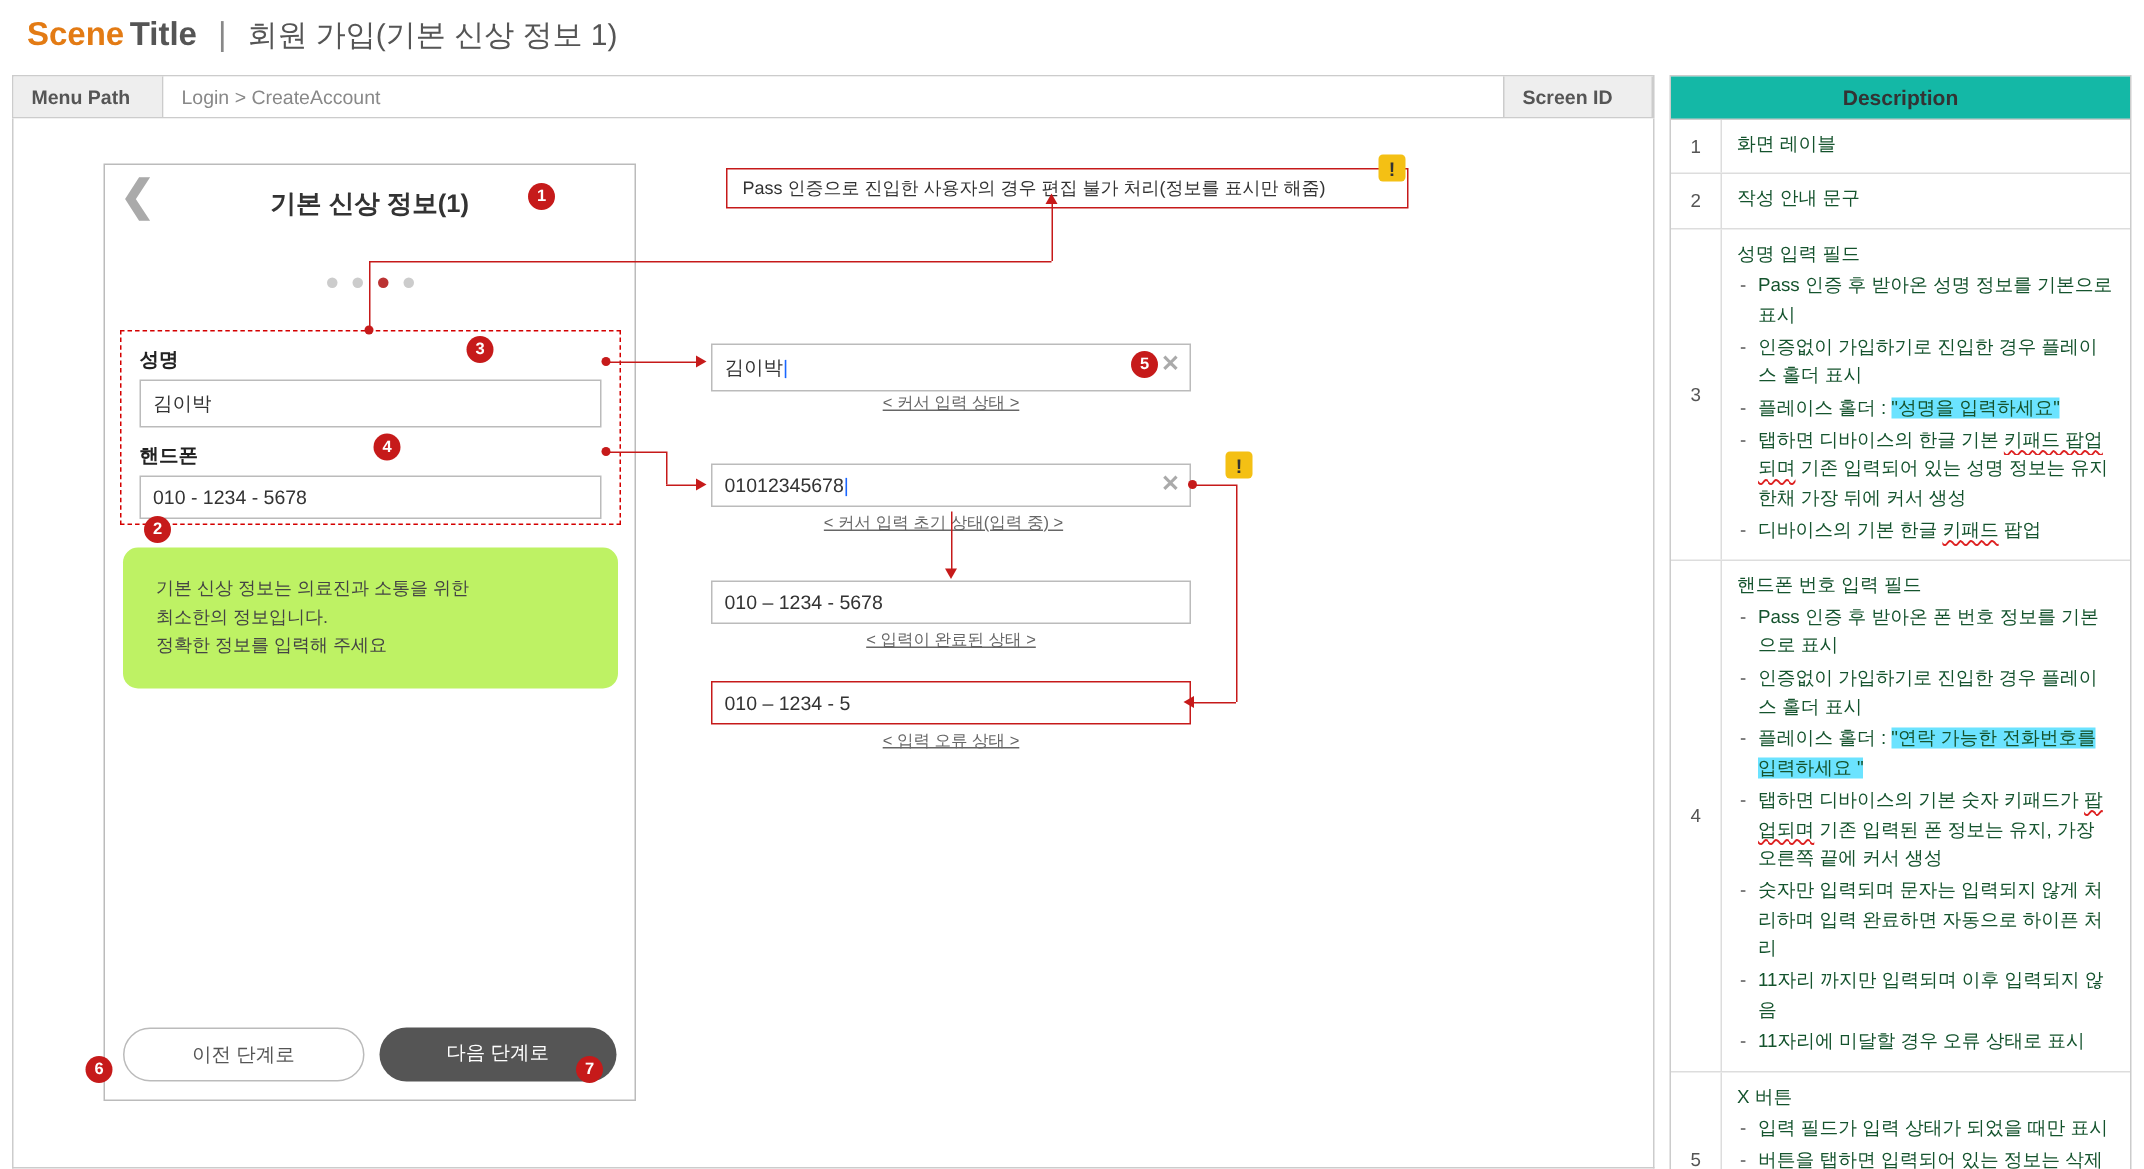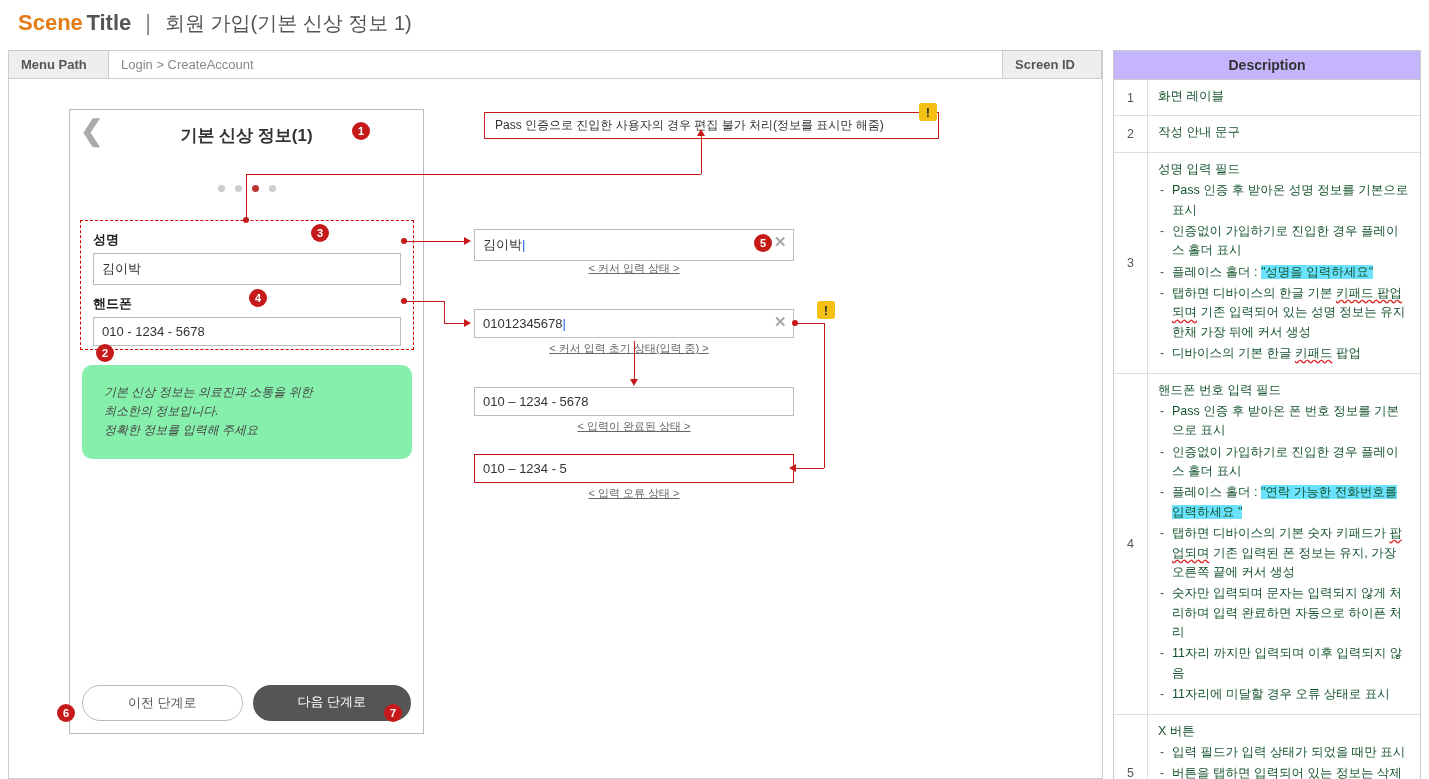--- a/index.html
+++ b/index.html
@@ -90,27 +90,26 @@
     padding: 6px 8px;
     font-size: 13px;
     width: 100%;
     margin-bottom: 10px;
     color:#333;
     background:#fff;
   }
   .info-box {
     position: absolute;
     left: 12px; top: 255px; width: 330px;
-    background: #86efac;
+    background: #bef264;
     border-radius: 10px;
     padding: 18px 22px;
     font-size: 12px;
     color: #444;
     line-height: 1.6;
-    font-style: italic;
   }
   .btn-row {
     position: absolute;
     left: 12px; bottom: 12px; right: 12px;
     display: flex; gap: 10px;
   }
   .btn {
     flex: 1;
     padding: 8px 0;
     text-align: center;
@@ -203,21 +202,21 @@
   .arrow-up {
     position: absolute;
     width: 0; height: 0;
     border-left: 4px solid transparent;
     border-right: 4px solid transparent;
     border-bottom: 7px solid #c61a1a;
     z-index:6;
   }
   
   .desc-head {
-    background: #c4b5fd;
+    background: #14b8a6;
     text-align: center;
     font-weight: bold;
     padding: 6px 0;
     border-bottom: 1px solid #ccc;
     font-size: 14px;
     color:#333;
   }
   .desc-row { display: flex; border-bottom: 1px solid #ddd; font-size: 12.5px; }
   .desc-num {
     width: 34px;

